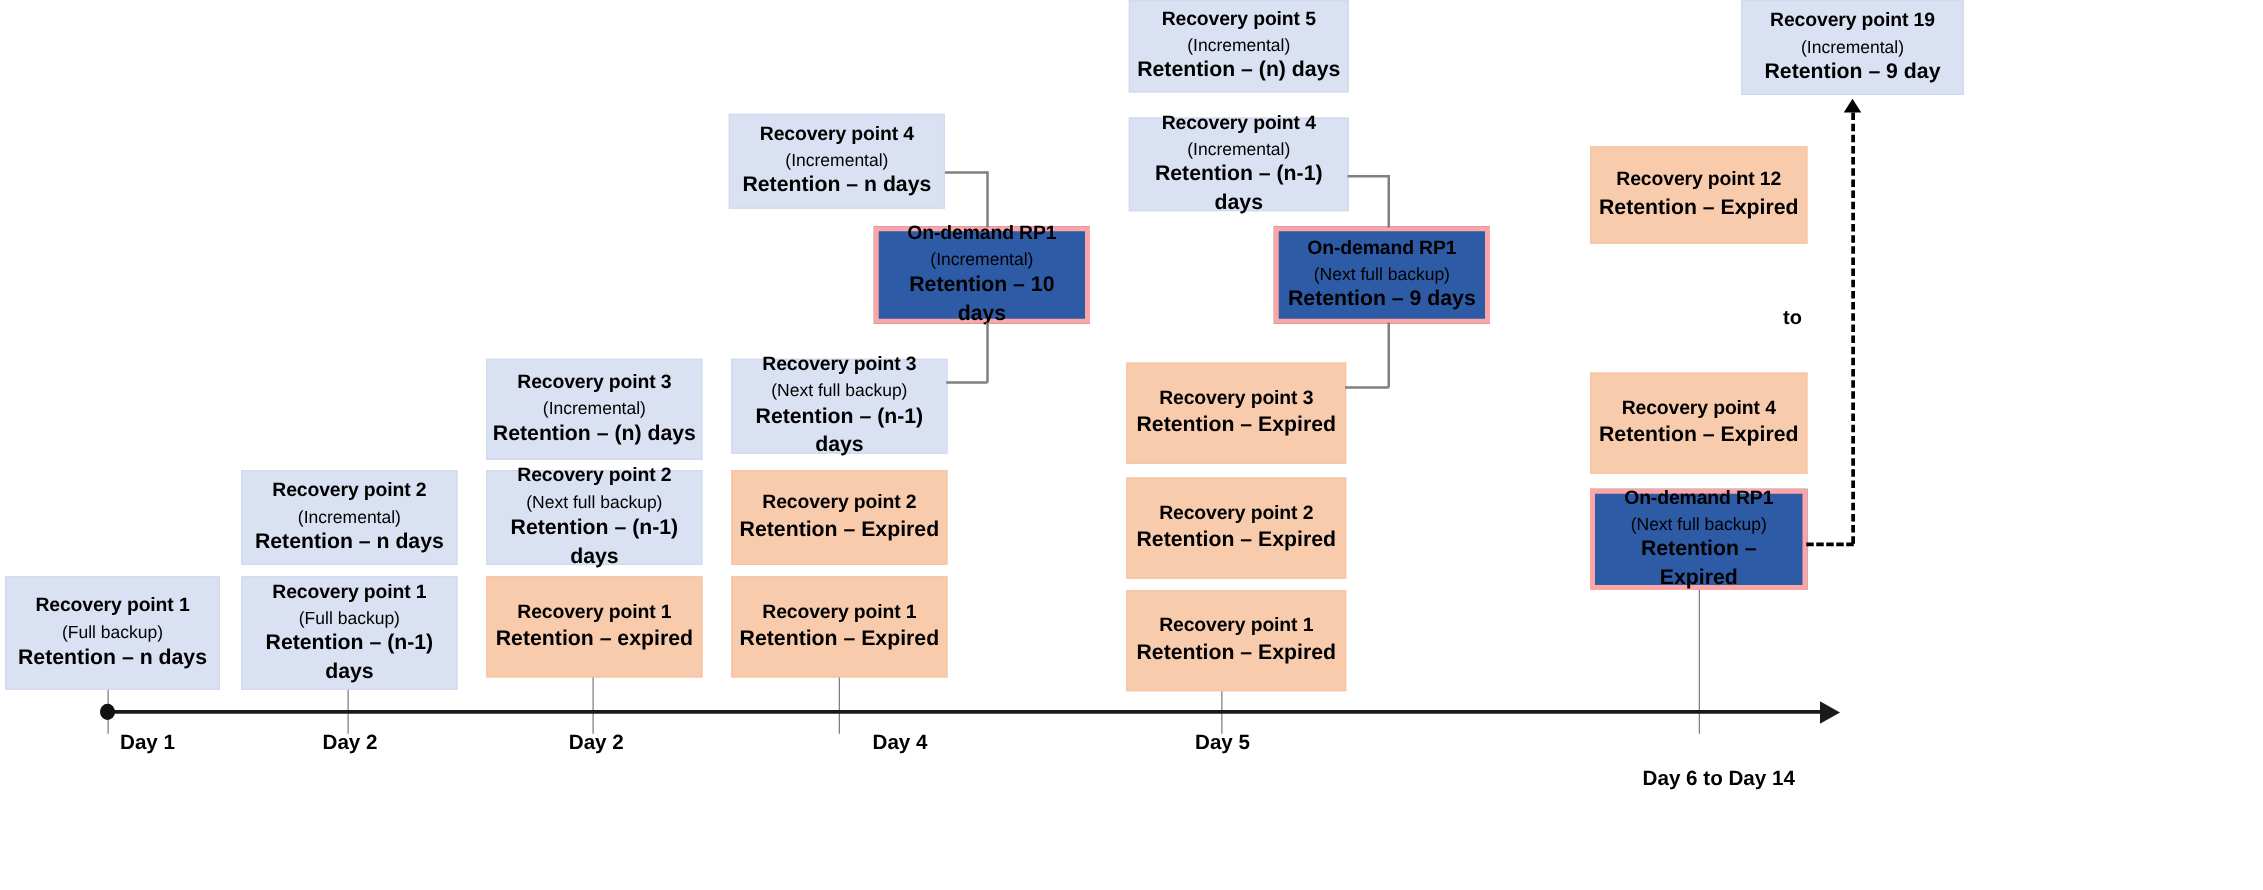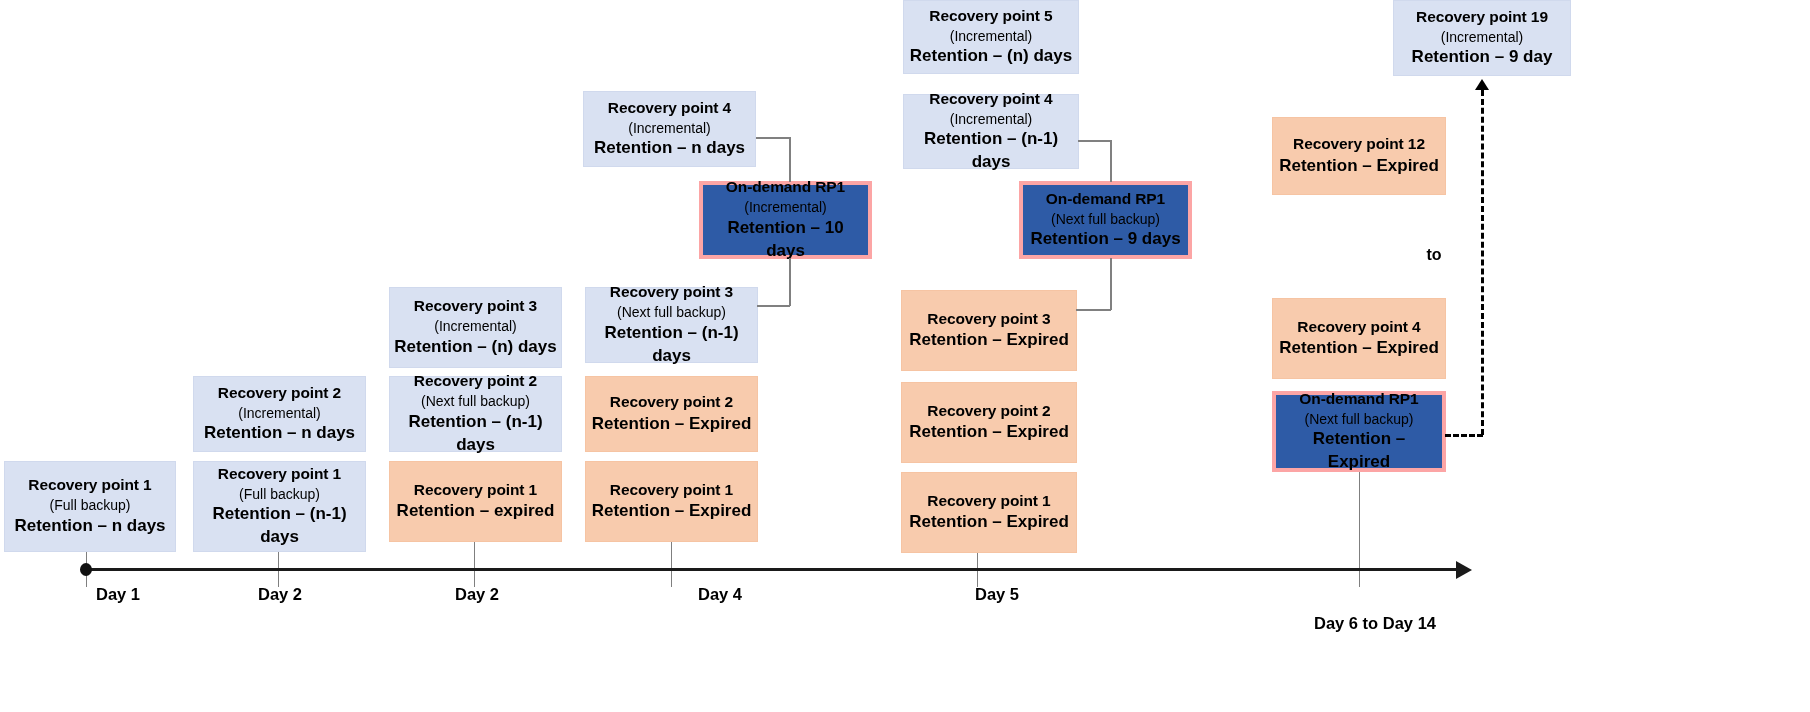--- a/index.html
+++ b/index.html
@@ -258,16 +258,16 @@
   <div class="tick-line" style="left:1359px; top:472px; height:115px;"></div>
 
   <div class="axis-line" style="left:86px; top:568px; width:1370px;"></div>
   <div class="axis-dot" style="left:80px; top:563px;"></div>
   <div class="axis-arrow" style="left:1456px; top:561px;"></div>
 
   <div class="day-label" style="left:98px; top:585px;margin-left:20px;">Day 1</div>
   <div class="day-label" style="left:280px; top:585px;">Day 2</div>
   <div class="day-label" style="left:477px; top:585px;">Day 2</div>
   <div class="day-label" style="left:674px; top:585px;margin-left:46px;">Day 4</div>
-  <div class="day-label" style="left:978px; top:585px;margin-left:19px;">Day 5</div>
+  <div class="day-label" style="left:978px; top:585px;">Day 5</div>
   <div class="day-label" style="left:1375px; top:614px;">Day 6 to Day 14</div>
 
 </div>
 
 </body></html>

